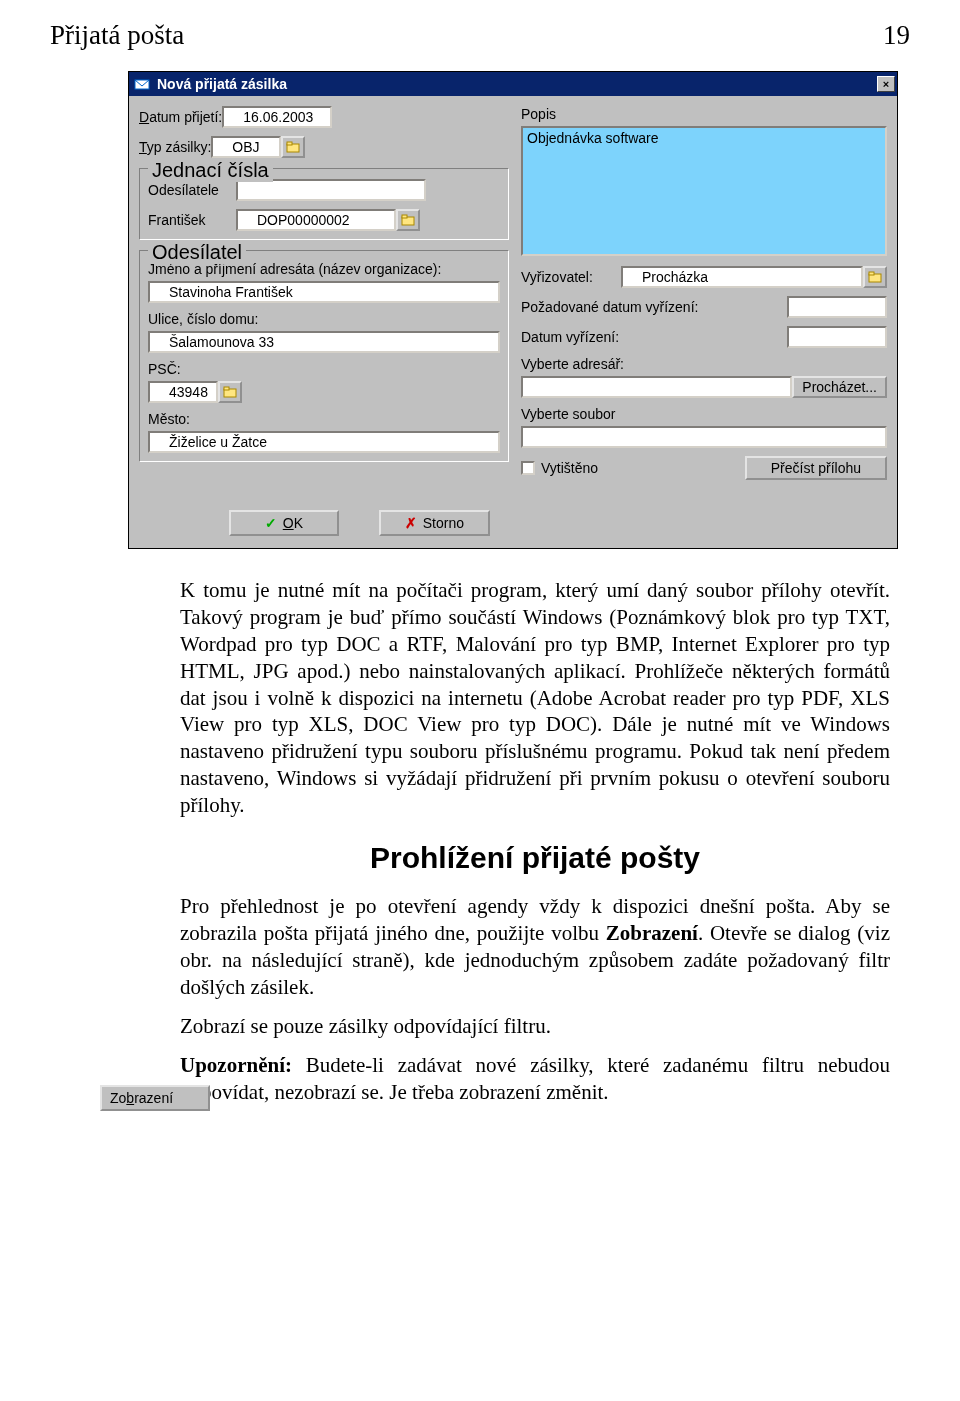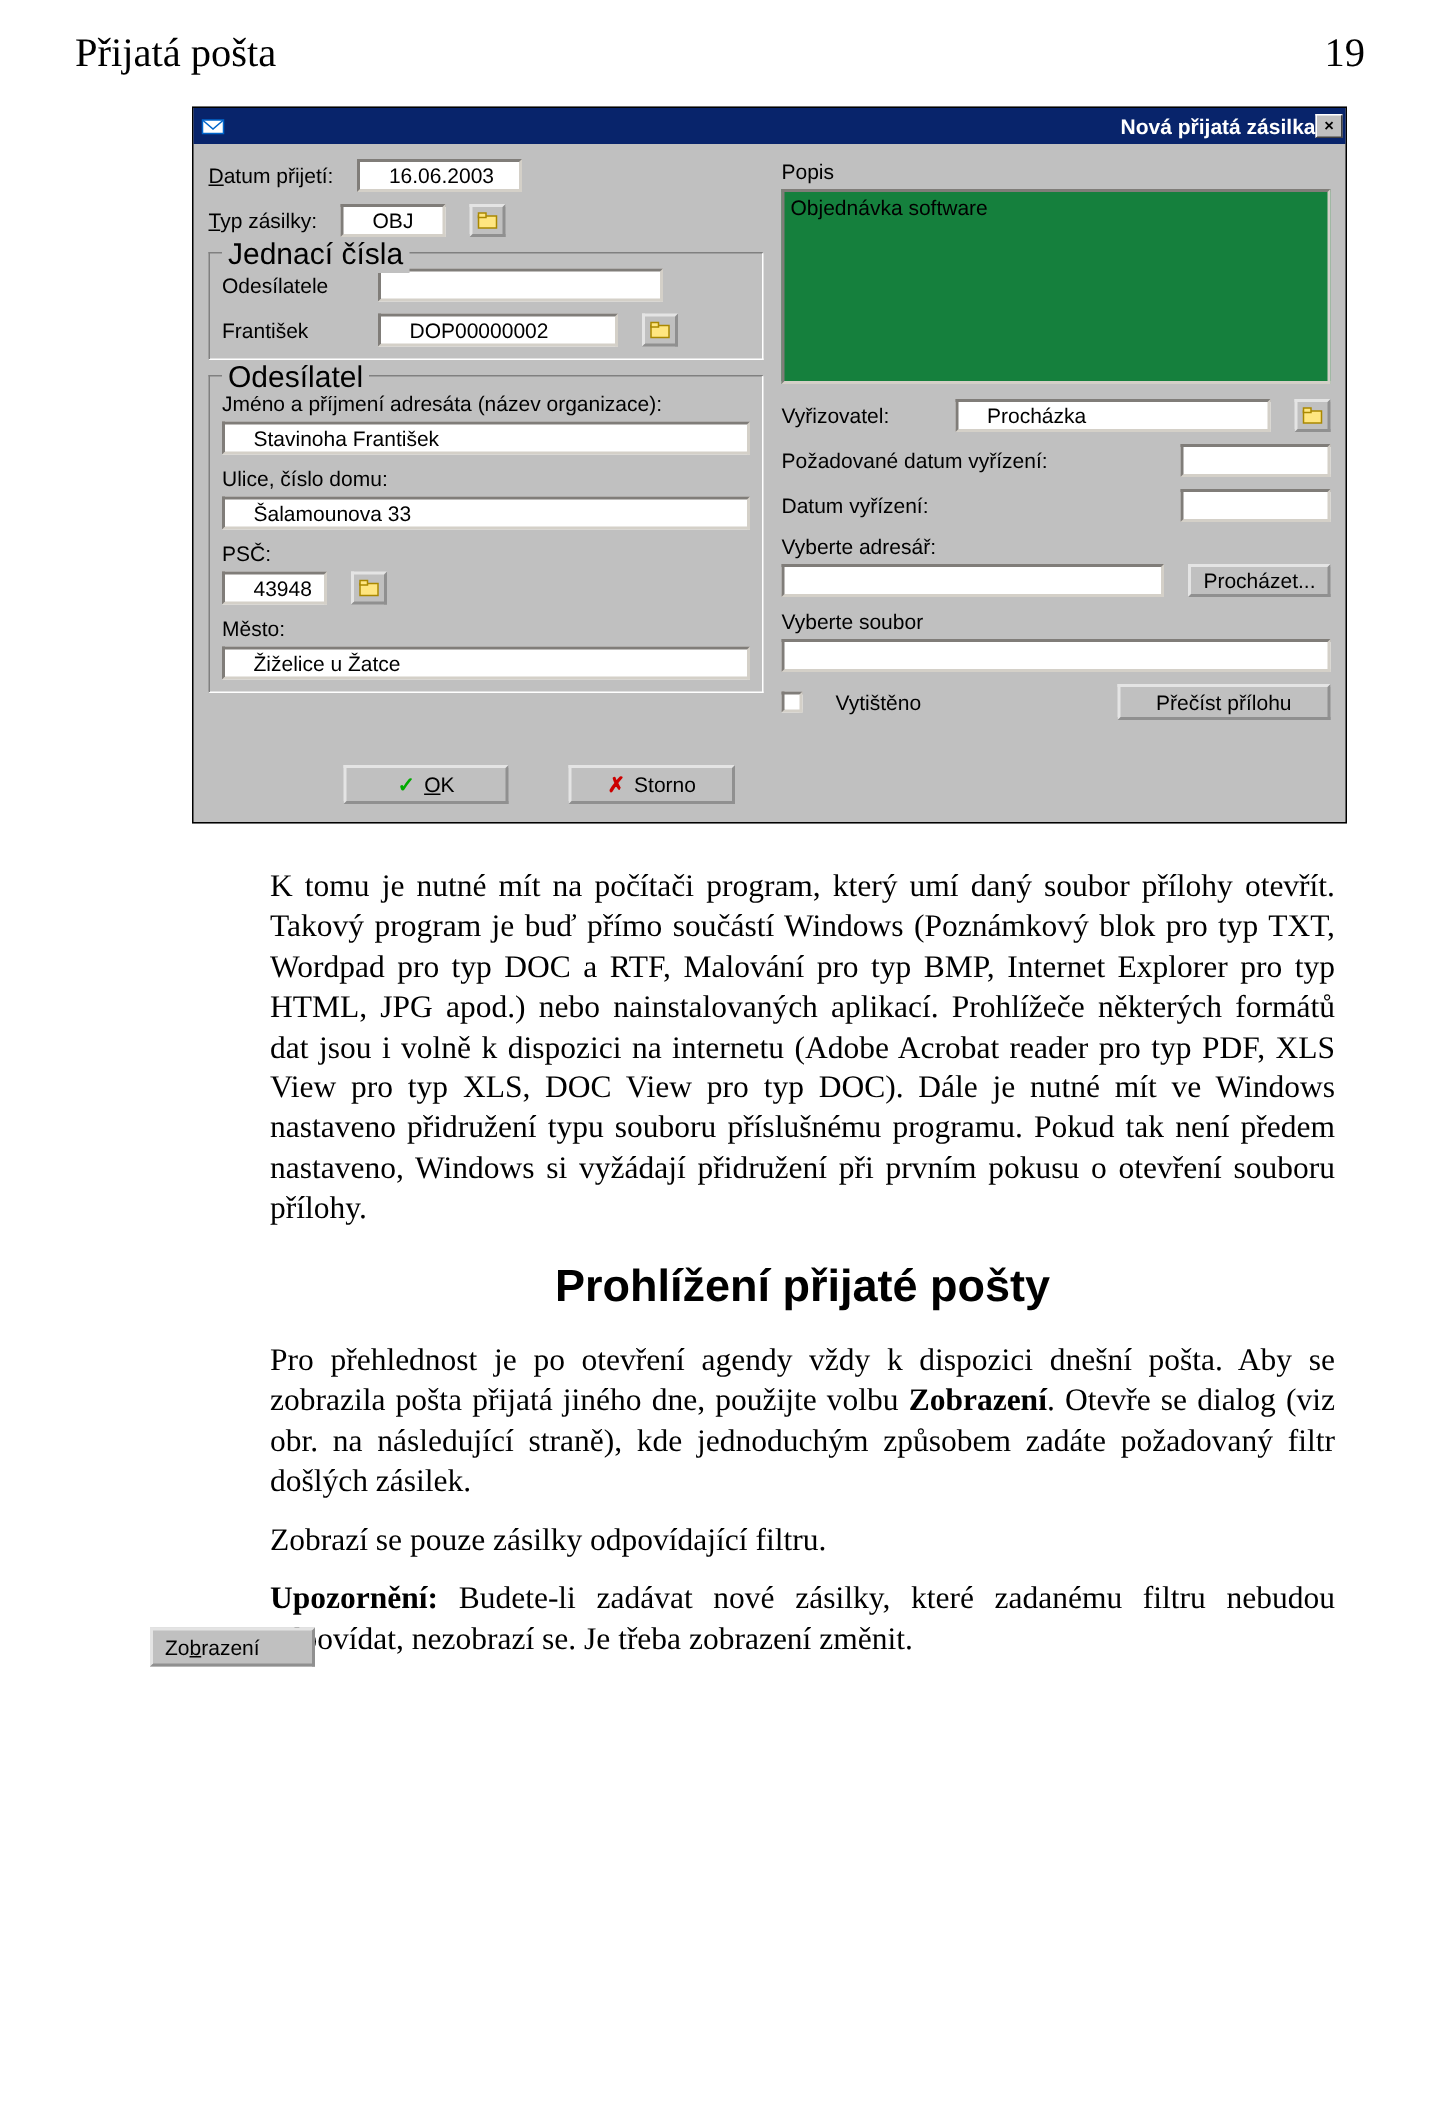--- a/index.html
+++ b/index.html
@@ -44,21 +44,21 @@
     font-weight: bold;
     font-size: 14px;
   }
   .titlebar .tb-icon {
     width: 18px; height: 18px;
     margin-right: 6px;
     display: inline-flex;
     align-items: center; justify-content: center;
   }
   .titlebar .tb-icon svg { width: 16px; height: 16px; }
-  .titlebar .tb-title { flex: 1; text-align: right; }
+  .titlebar .tb-title { flex: 1; }
   .titlebar .tb-close {
     width: 18px; height: 16px;
     background: #c0c0c0;
     border: 1px solid #fff;
     border-right-color: #404040;
     border-bottom-color: #404040;
     display: inline-flex;
     align-items: center; justify-content: center;
     font-family: Arial, sans-serif;
     font-size: 11px;
@@ -70,21 +70,21 @@
     padding: 10px 10px 12px 10px;
     display: flex;
     gap: 12px;
   }
   .col-left { width: 370px; }
   .col-right { flex: 1; }
   .row {
     display: flex;
     align-items: center;
     margin-bottom: 8px;
-    gap: 16px;
+    gap: 0;
   }
   .lbl {
     font-size: 14px;
     white-space: nowrap;
   }
   .u { text-decoration: underline; }
   .fld {
     background: #fff;
     border: 2px inset #d4d0c8;
     height: 22px;
@@ -119,21 +119,21 @@
   }
   .groupbox .legend {
     position: absolute;
     top: -10px;
     left: 8px;
     background: #c0c0c0;
     padding: 0 4px;
     font-size: 20px;
   }
   .txtarea {
-    background: #15803d;
+    background: #7dd3fc;
     border: 2px inset #d4d0c8;
     height: 130px;
     padding: 2px 4px;
     font-family: Tahoma, Arial, sans-serif;
     font-size: 14px;
     margin-bottom: 10px;
   }
   .btn {
     background: #c0c0c0;
     border: 2px outset #e4e4e4;

